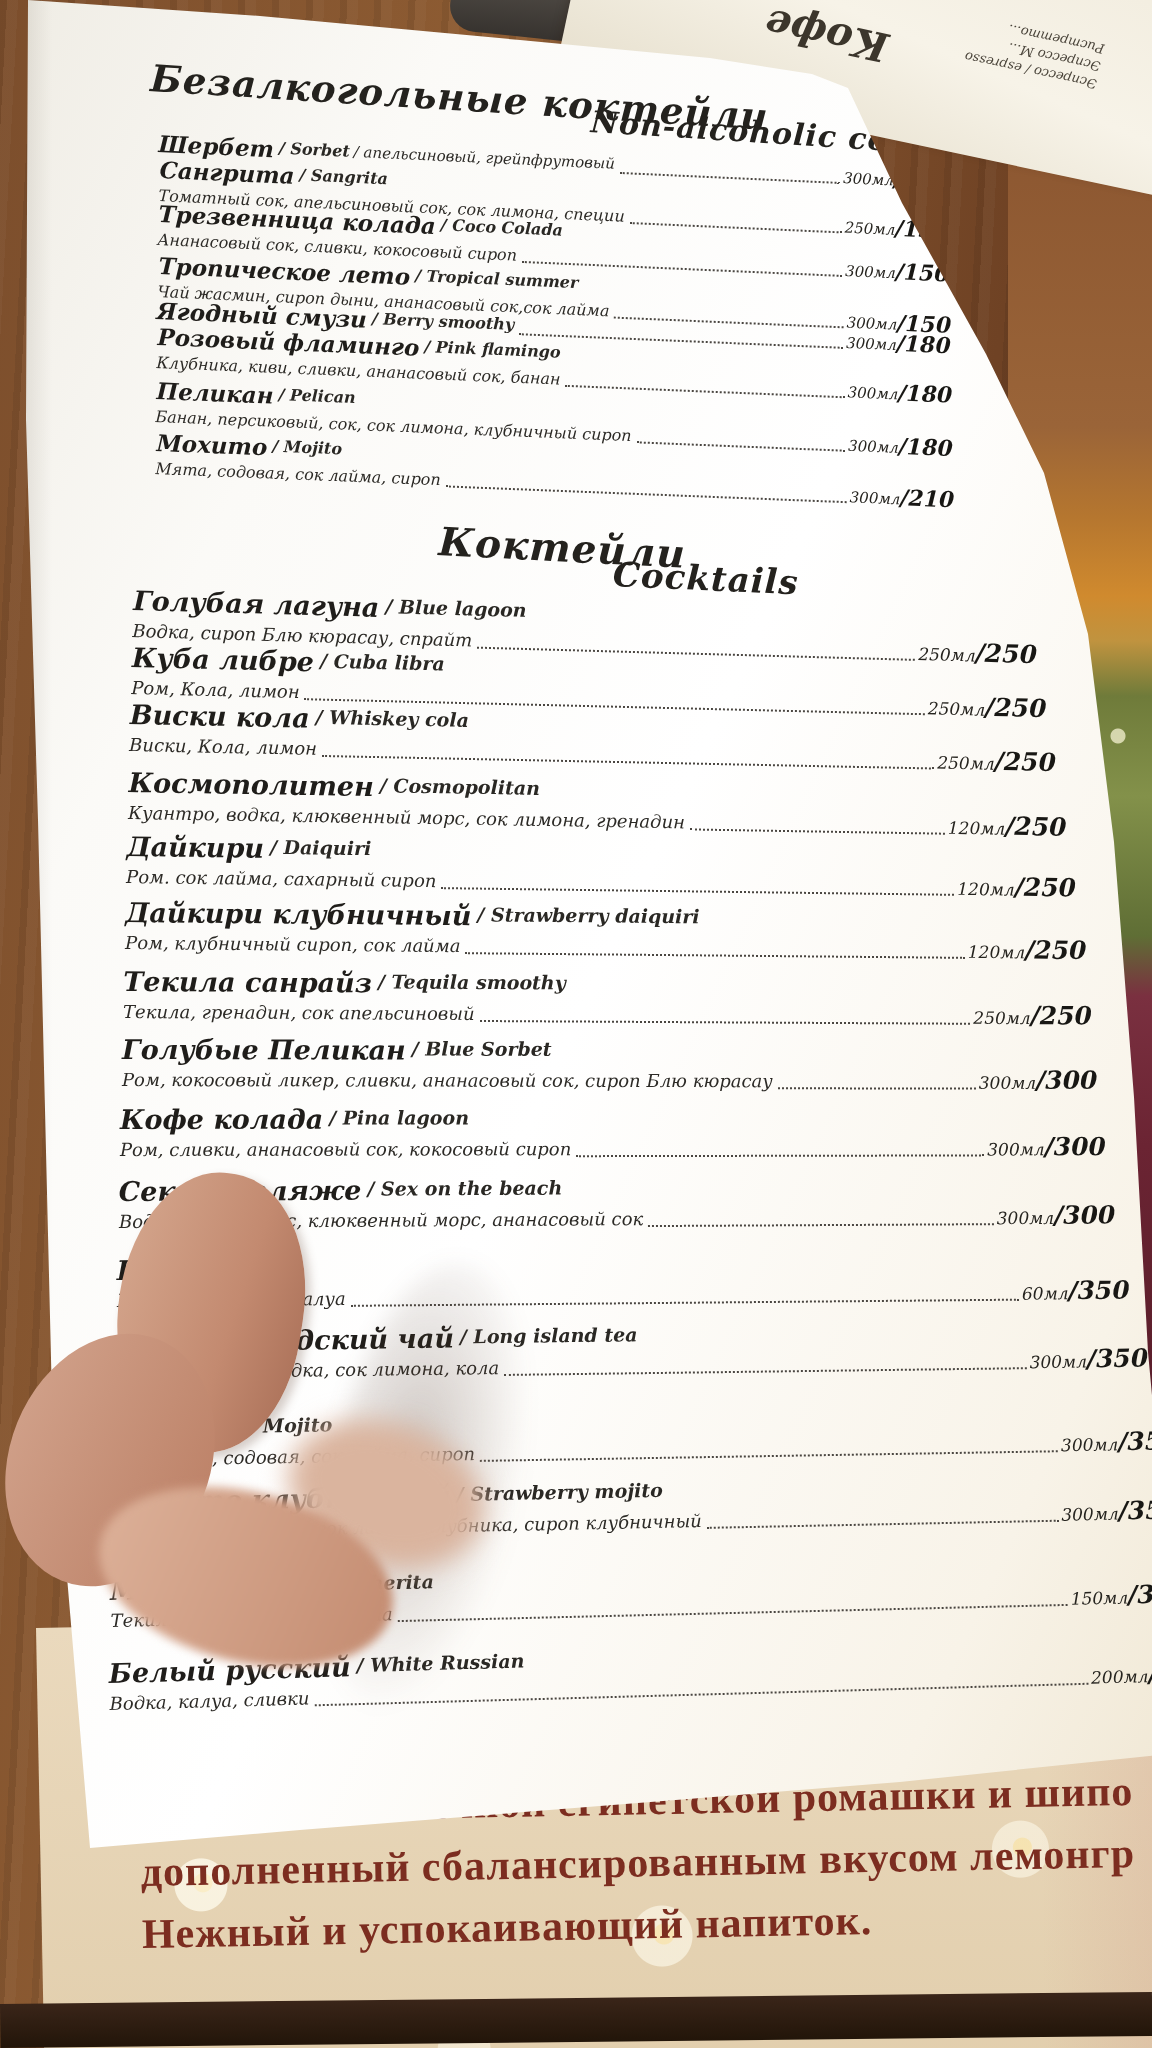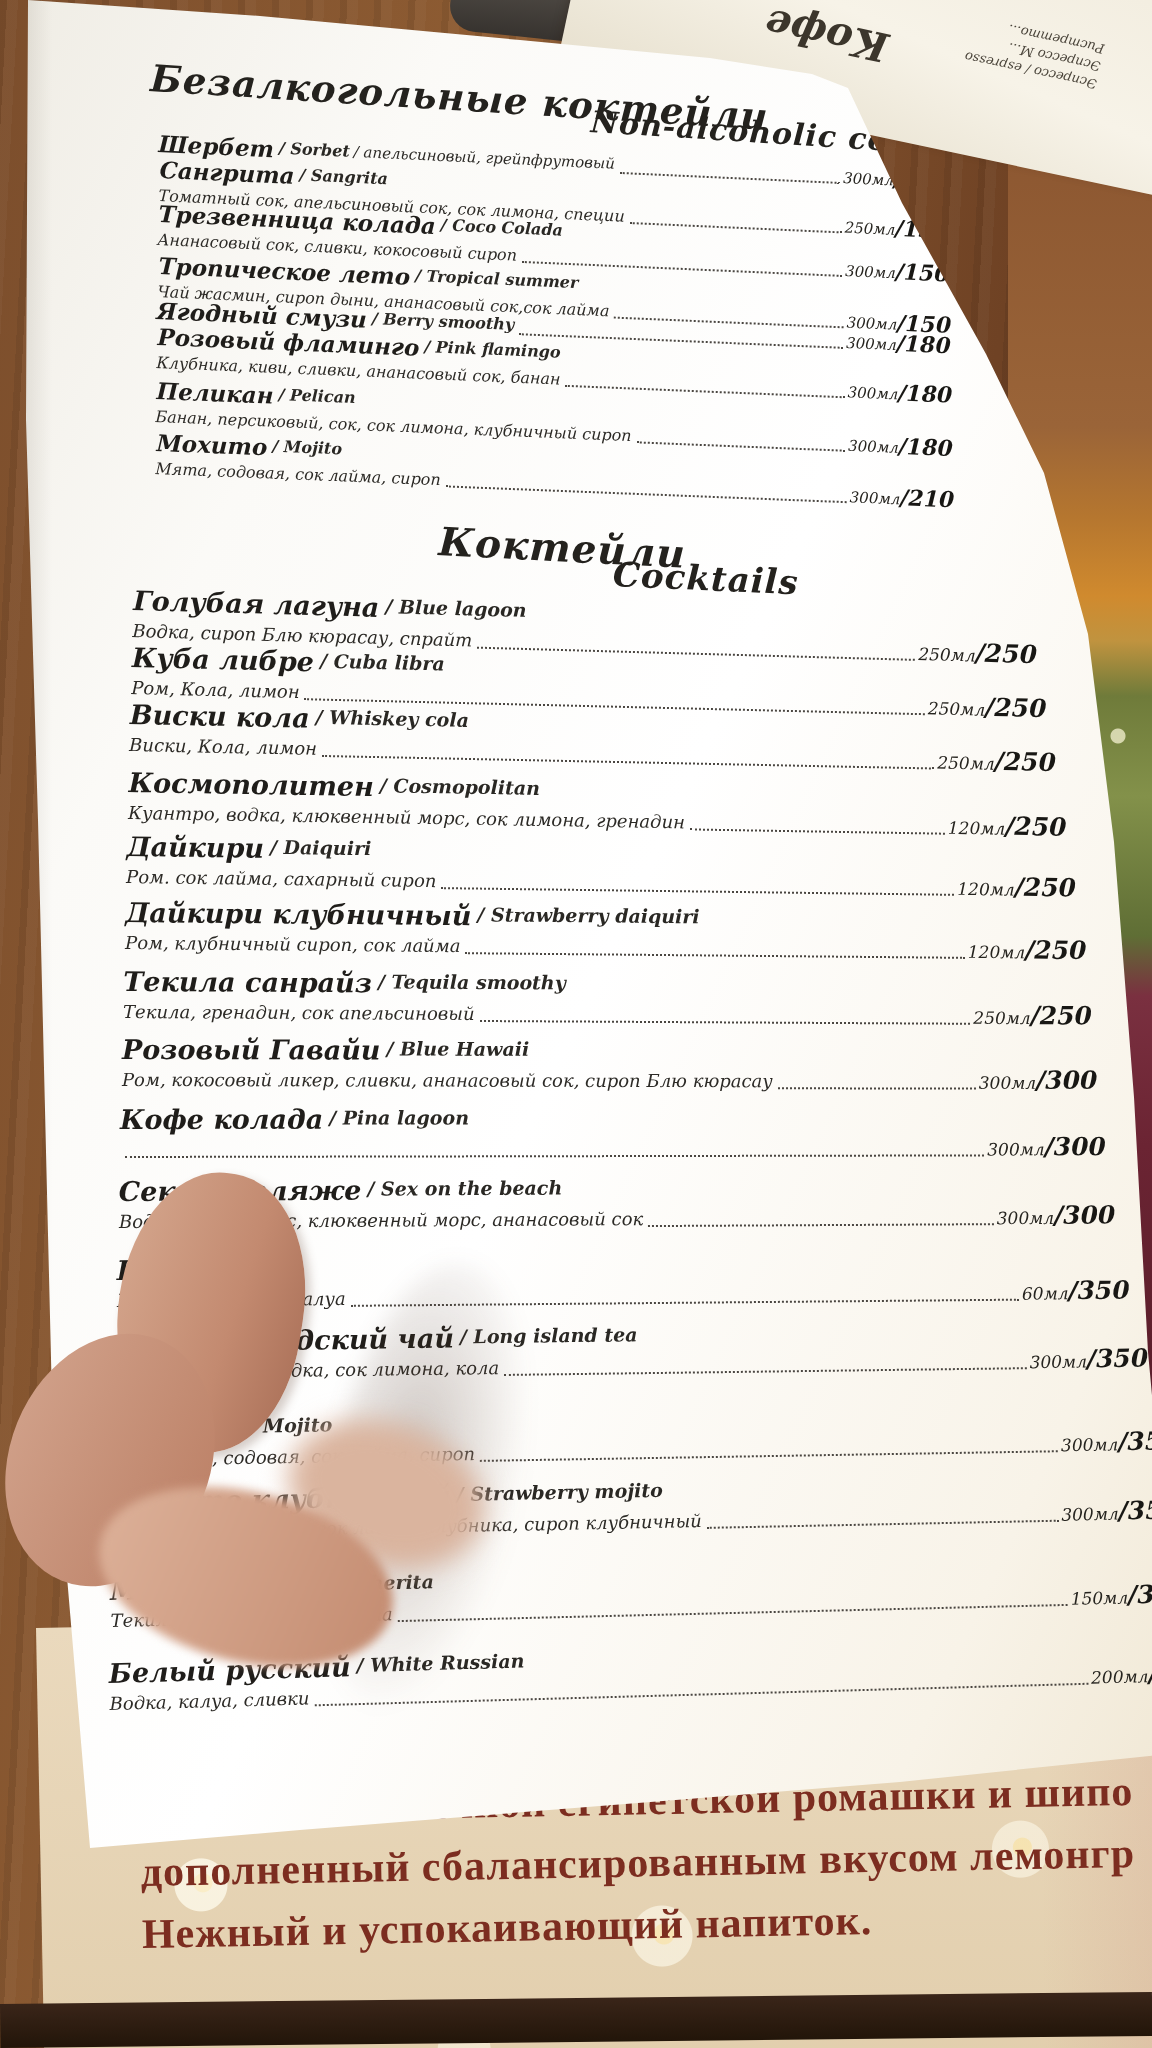--- a/index.html
+++ b/index.html
@@ -350,38 +350,39 @@
           <span class="desc">Текила, гренадин, сок апельсиновый</span>
           <span class="leader"></span>
           <span class="price">
             <span class="vol">250мл</span>
             <span class="num">/250</span>
           </span>
         </div>
       </div>
       <div class="mi" style="margin-left: -10.5px; width: 975.5px; transform: rotate(0.109deg); margin-top: 9px;">
         <div class="nameline">
-          <span class="ru">Розовый Гавайи</span>
-          <span class="en"> / Blue Hawaii</span>
+          <span class="ru">Голубые Пеликан</span>
+          <span class="en"> / Blue Sorbet</span>
         </div>
         <div class="descline">
           <span class="desc">Ром, кокосовый ликер, сливки, ананасовый сок, сироп Блю кюрасау</span>
           <span class="leader"></span>
           <span class="price">
             <span class="vol">300мл</span>
             <span class="num">/300</span>
           </span>
         </div>
       </div>
       <div class="mi" style="margin-left: -12px; width: 986px; transform: rotate(-0.104deg); margin-top: 11px;">
         <div class="nameline">
           <span class="ru">Кофе колада</span>
           <span class="en"> / Pina lagoon</span>
         </div>
         <div class="descline">
+          <span class="desc">Ром, сливки, ананасовый сок, кокосовый сироп</span>
           <span class="leader"></span>
           <span class="price">
             <span class="vol">300мл</span>
             <span class="num">/300</span>
           </span>
         </div>
       </div>
       <div class="mi" style="margin-left: -13.5px; width: 996.5px; transform: rotate(-0.317deg); margin-top: 13px;">
         <div class="nameline">
           <span class="ru">Секс на пляже</span>

